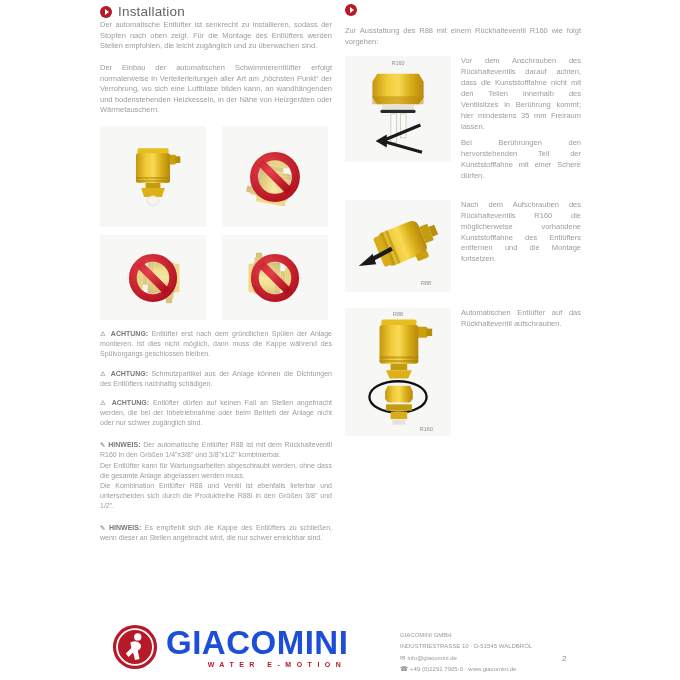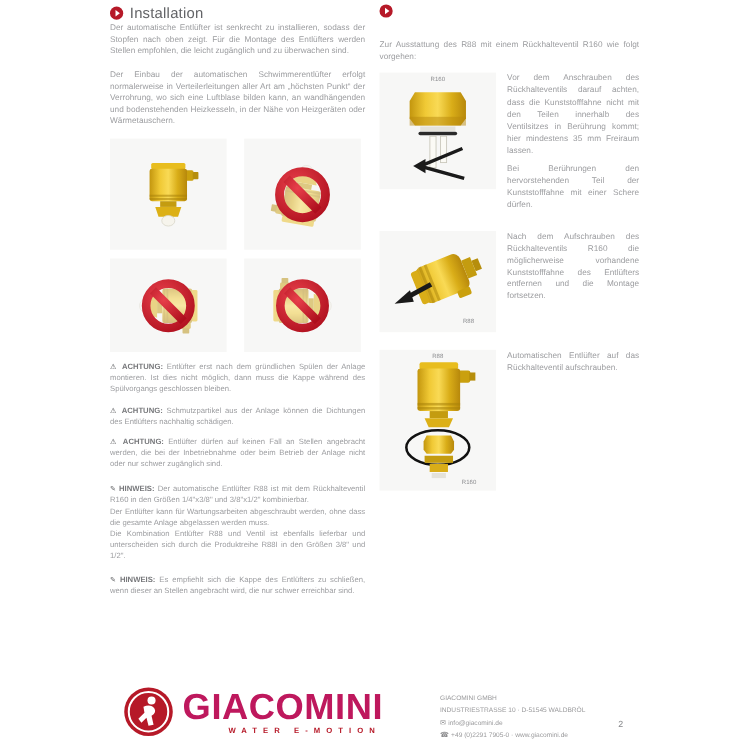--- a/index.html
+++ b/index.html
@@ -40,21 +40,21 @@
   
   .step{display:flex;align-items:flex-start;gap:10px;}
   .step-img{width:106px;flex:0 0 auto;}
   .step-txt{flex:1;font-size:7.5px;line-height:1.45;color:#9c9da0;text-align:justify;}
   .step-txt p + p{margin-top:6px;}
 
   
   .footer{position:absolute;left:0;top:618px;width:680px;height:62px;}
   .logo{position:absolute;left:112px;top:6px;display:flex;align-items:center;gap:8px;}
   .wordmark{display:flex;flex-direction:column;align-items:flex-end;}
-  .brand{font-size:33px;font-weight:800;color:#be185d;letter-spacing:.5px;line-height:1;}
+  .brand{font-size:33px;font-weight:800;color:#1d4ed8;letter-spacing:.5px;line-height:1;}
   .tagline{font-size:7px;font-weight:bold;color:#b61928;letter-spacing:5.5px;margin-top:2px;margin-right:2px;}
   .icim{position:absolute;left:349px;top:8px;width:42px;text-align:center;}
   .cert-marks{display:flex;justify-content:center;gap:7px;margin-top:4px;}
   .cert-marks span{display:block;width:11px;height:4px;border-bottom:2px solid #c2c2c2;}
   .addr{position:absolute;left:400px;top:12px;font-size:6px;line-height:1.8;color:#9a9a9c;}
   .addr .ic{font-size:6.5px;color:#8c8c8e;margin-right:2px;}
   .pagenum{position:absolute;left:562px;top:36px;font-size:8px;color:#86878a;}
 </style>
 </head>
 <body>
@@ -182,21 +182,21 @@
       <span>Es empfiehlt sich die Kappe des Entlüfters zu schließen, wenn dieser an Stellen angebracht wird, die nur schwer erreichbar sind.</span>
     </p>
   </div>
 
   <div class="col col-right">
     <div class="sec-head">
       <span class="bullet">
           <i></i>
         </span>
     </div>
-    <p class="body-txt" style="margin-top:20px">Zur Ausstattung des R88 mit einem Rückhalteventil R160 wie folgt vorgehen:</p>
+    <p class="body-txt" style="margin-top:10px">Zur Ausstattung des R88 mit einem Rückhalteventil R160 wie folgt vorgehen:</p>
 
     <div class="step" style="margin-top:9px">
       <div class="imgbox step-img" style="height:106px">
         <span class="img-label" style="top:4px;left:50%;transform:translateX(-50%)">R160</span>
         <svg width="92" height="96" viewBox="0 0 100 120">
           <polygon points="24,16 76,16 82,26 82,46 76,54 24,54 18,46 18,26" fill="url(#brassG)"></polygon>
           <rect x="18" y="44" width="64" height="10" fill="#b7880b" opacity=".5"></rect>
           <rect x="30" y="55" width="40" height="5" fill="#e4e2da"></rect>
           <rect x="28" y="61" width="44" height="4" rx="2" fill="#2a2a2a"></rect>
           <rect x="41" y="66" width="7" height="36" fill="#fbfaf5" stroke="#c9c7bb" stroke-width="1"></rect>

